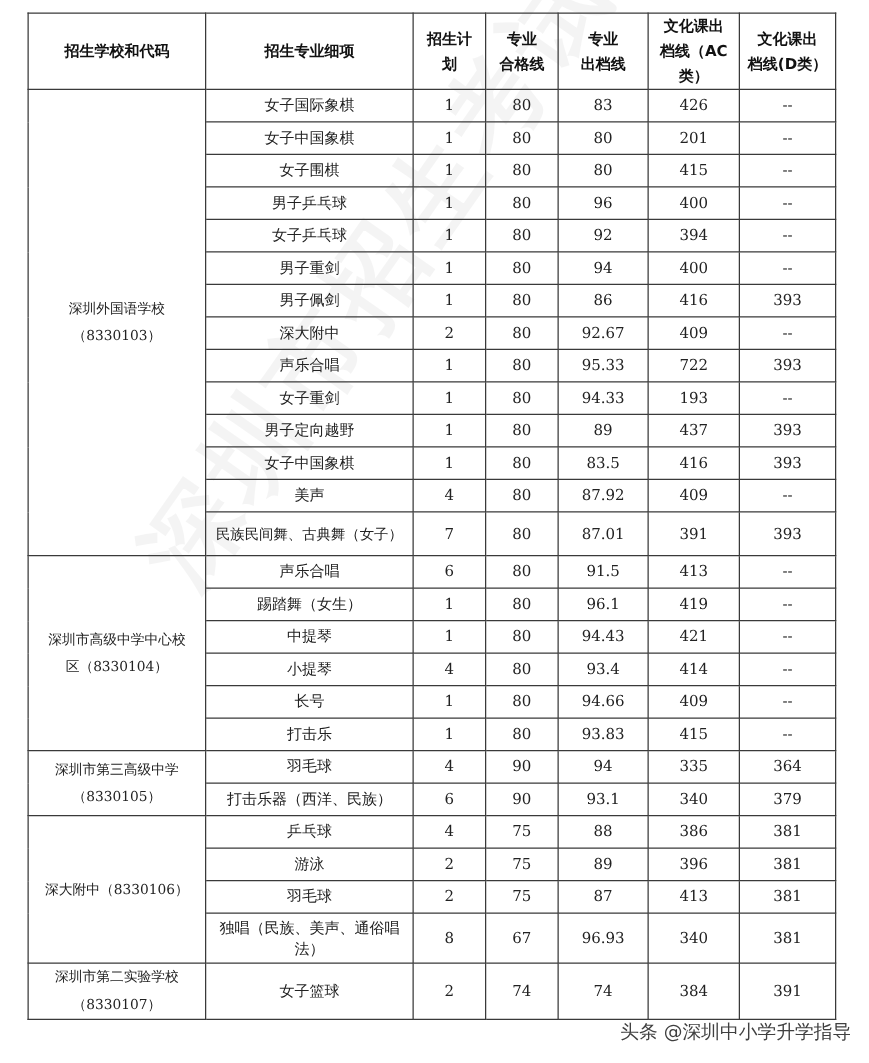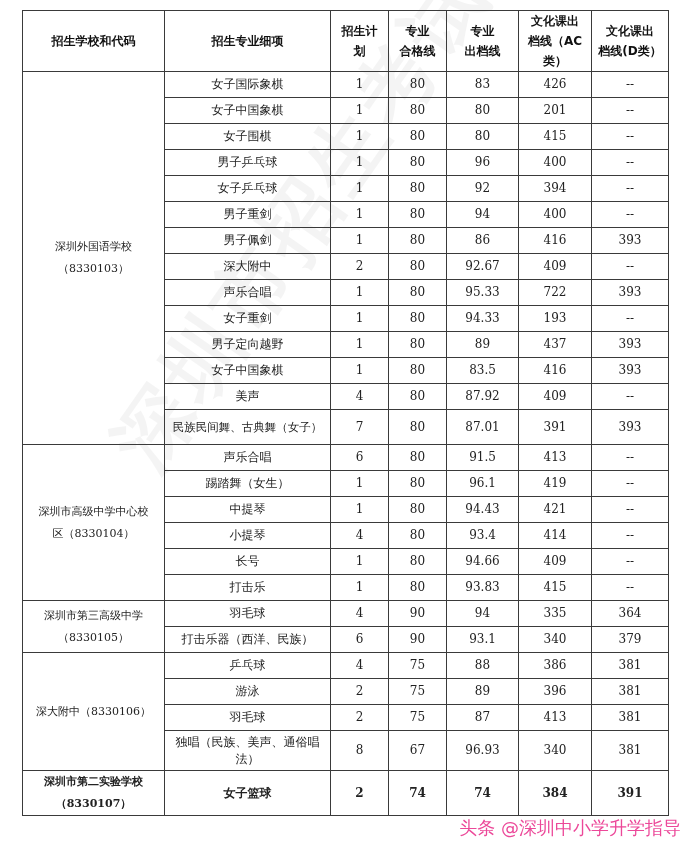--- a/index.html
+++ b/index.html
@@ -16,32 +16,32 @@
     }
     table.admit th {
       font-family: "DejaVu Sans", "Liberation Sans", sans-serif;
       font-weight: bold; font-size: 12px; line-height: 20px; height: 58px;
       color: #111;
     }
     table.admit td.school { font-size: 11px; line-height: 22px; }
     tr.r { height: 26px; }
     tr.r-tall { height: 35px; }
     tr.r-two { height: 40px; }
-    tr.r-last { height: 42px; font-weight: bold; }
+    tr.r-last { height: 42px; }
     .watermark {
       position: absolute; left: 90px; top: 430px;
       transform: rotate(-55deg); transform-origin: left top;
       font-family: "DejaVu Sans", "Liberation Sans", sans-serif;
       font-size: 78px; font-weight: bold; color: rgba(0,0,0,0.045);
       white-space: nowrap; pointer-events: none; letter-spacing: 6px;
     }
     .footer-credit {
       position: absolute; right: 14px; top: 816px;
       font-family: "DejaVu Sans", "Liberation Sans", sans-serif;
-      font-size: 18px; color: #ec4899;
+      font-size: 15px; color: #404040;
     }
   </style>
 </head>
 <body>
 
 <div class="watermark">深圳市招生考试办公室</div>
 
 <table class="admit">
   <colgroup>
     <col style="width:142px">

